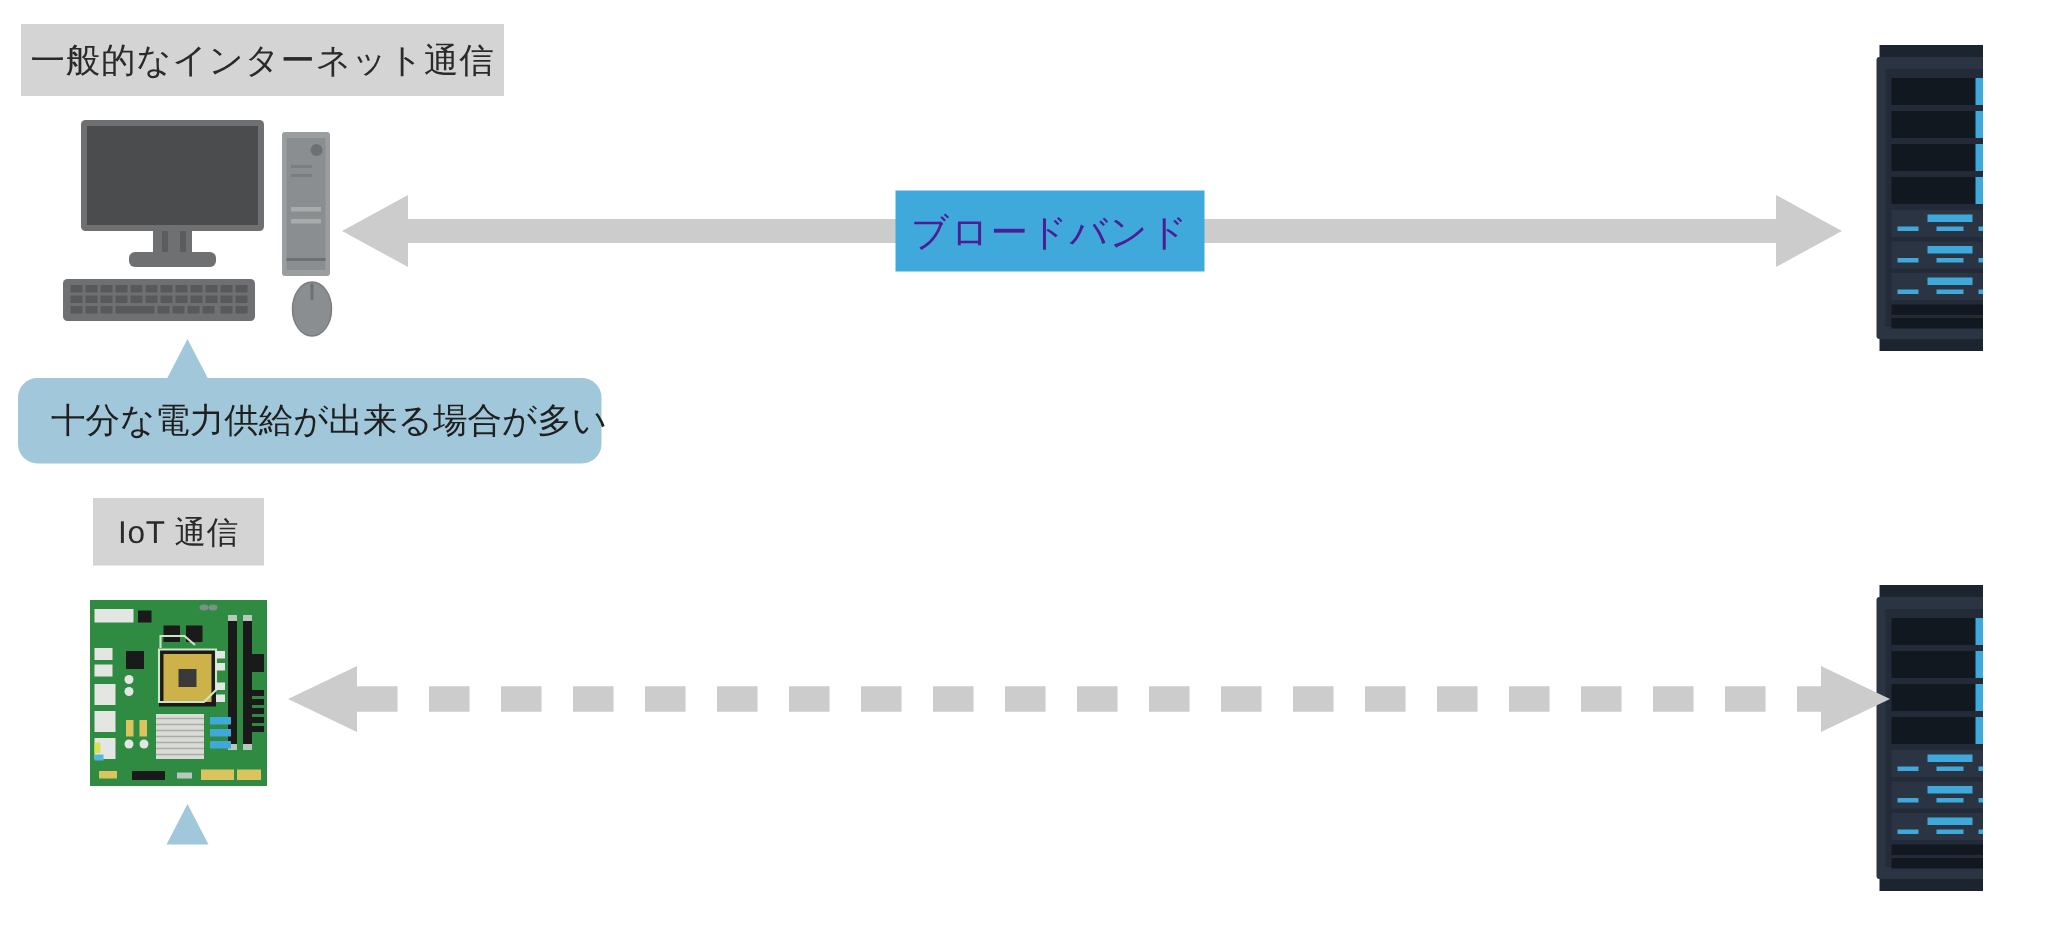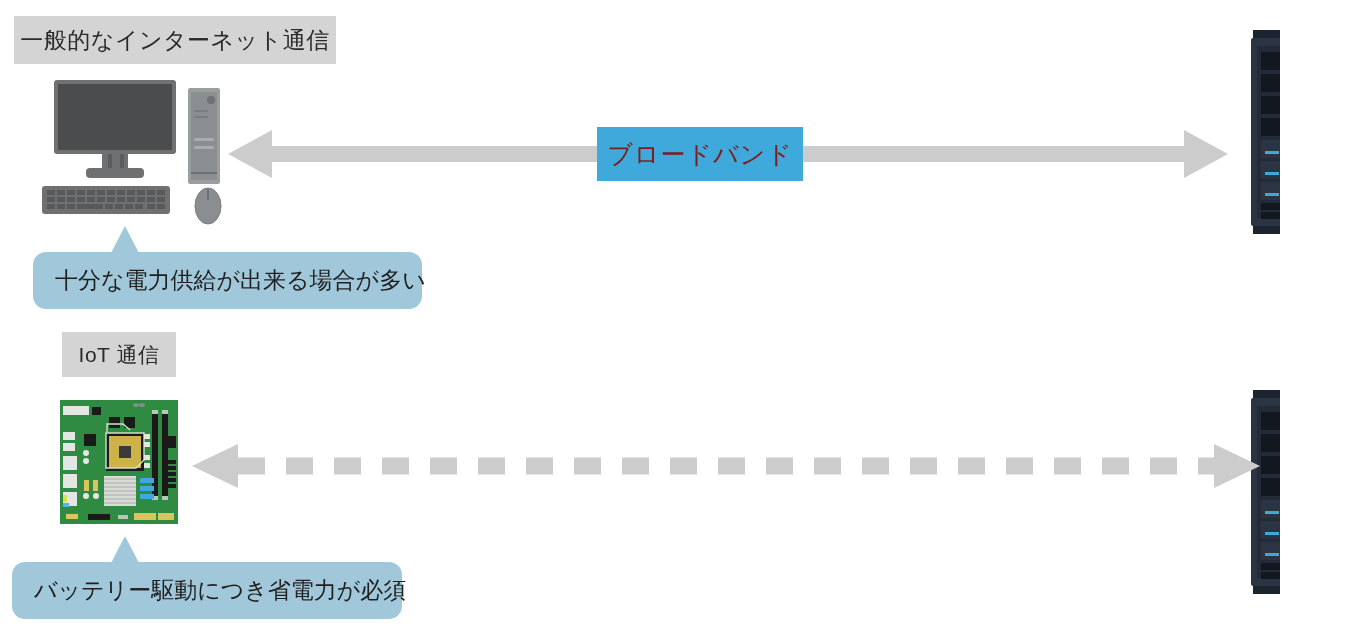--- a/index.html
+++ b/index.html
@@ -9,20 +9,21 @@
   }
   body {
     font-family: "Liberation Sans", "DejaVu Sans", sans-serif;
   }
   #canvas {
     position: relative;
     width: 1280px;
     height: 628px;
     background: #ffffff;
     overflow: hidden;
+    padding-left: 42px;
   }
 
   
   .section-chip {
     position: absolute;
     background: #d4d4d4;
     color: #2a2a2a;
     display: flex;
     align-items: center;
     justify-content: center;
@@ -37,21 +38,21 @@
   #chip-iot {
     left: 62px;  top: 332px;
     width: 114px; height: 45px;
     font-size: 21px;
   }
 
   
   .band-label {
     position: absolute;
     background: #3fa9dc;
-    color: #7f1d1d;
+    color: #4c1d95;
     display: flex;
     align-items: center;
     justify-content: center;
     font-size: 25px;
     letter-spacing: 1px;
     white-space: nowrap;
     z-index: 5;
   }
   #band-broadband {
     left: 597px; top: 127px;
@@ -93,21 +94,21 @@
   .callout-tail {
     position: absolute;
     width: 0; height: 0;
     border-left: 14px solid transparent;
     border-right: 14px solid transparent;
     border-bottom: 27px solid #a1c8da;
     z-index: 3;
   }
   #callout-power {
     left: 12px; top: 252px;
-    width: 389px; height: 57px; margin-left: 21px;
+    width: 389px; height: 57px;
   }
   #tail-power { left: 111px; top: 226px; }
   #callout-battery {
     left: 12px; top: 562px;
     width: 390px; height: 57px;
   }
   #tail-battery { left: 111px; top: 536px; }
 
   
   .art { position: absolute; z-index: 1; }
@@ -370,15 +371,14 @@
       </g>
       <g fill="#111820">
         <rect x="14" y="173" width="78" height="7"></rect>
         <rect x="14" y="182" width="78" height="7"></rect>
       </g>
       <rect x="6" y="196" width="94" height="8" fill="#1c2430"></rect>
     </svg>
   </div>
 
   <div class="callout-tail" id="tail-battery"></div>
-  <div class="callout" id="callout-battery">バッテリー駆動につき省電力が必須</div>
 
 </div>
 
 </body></html>

